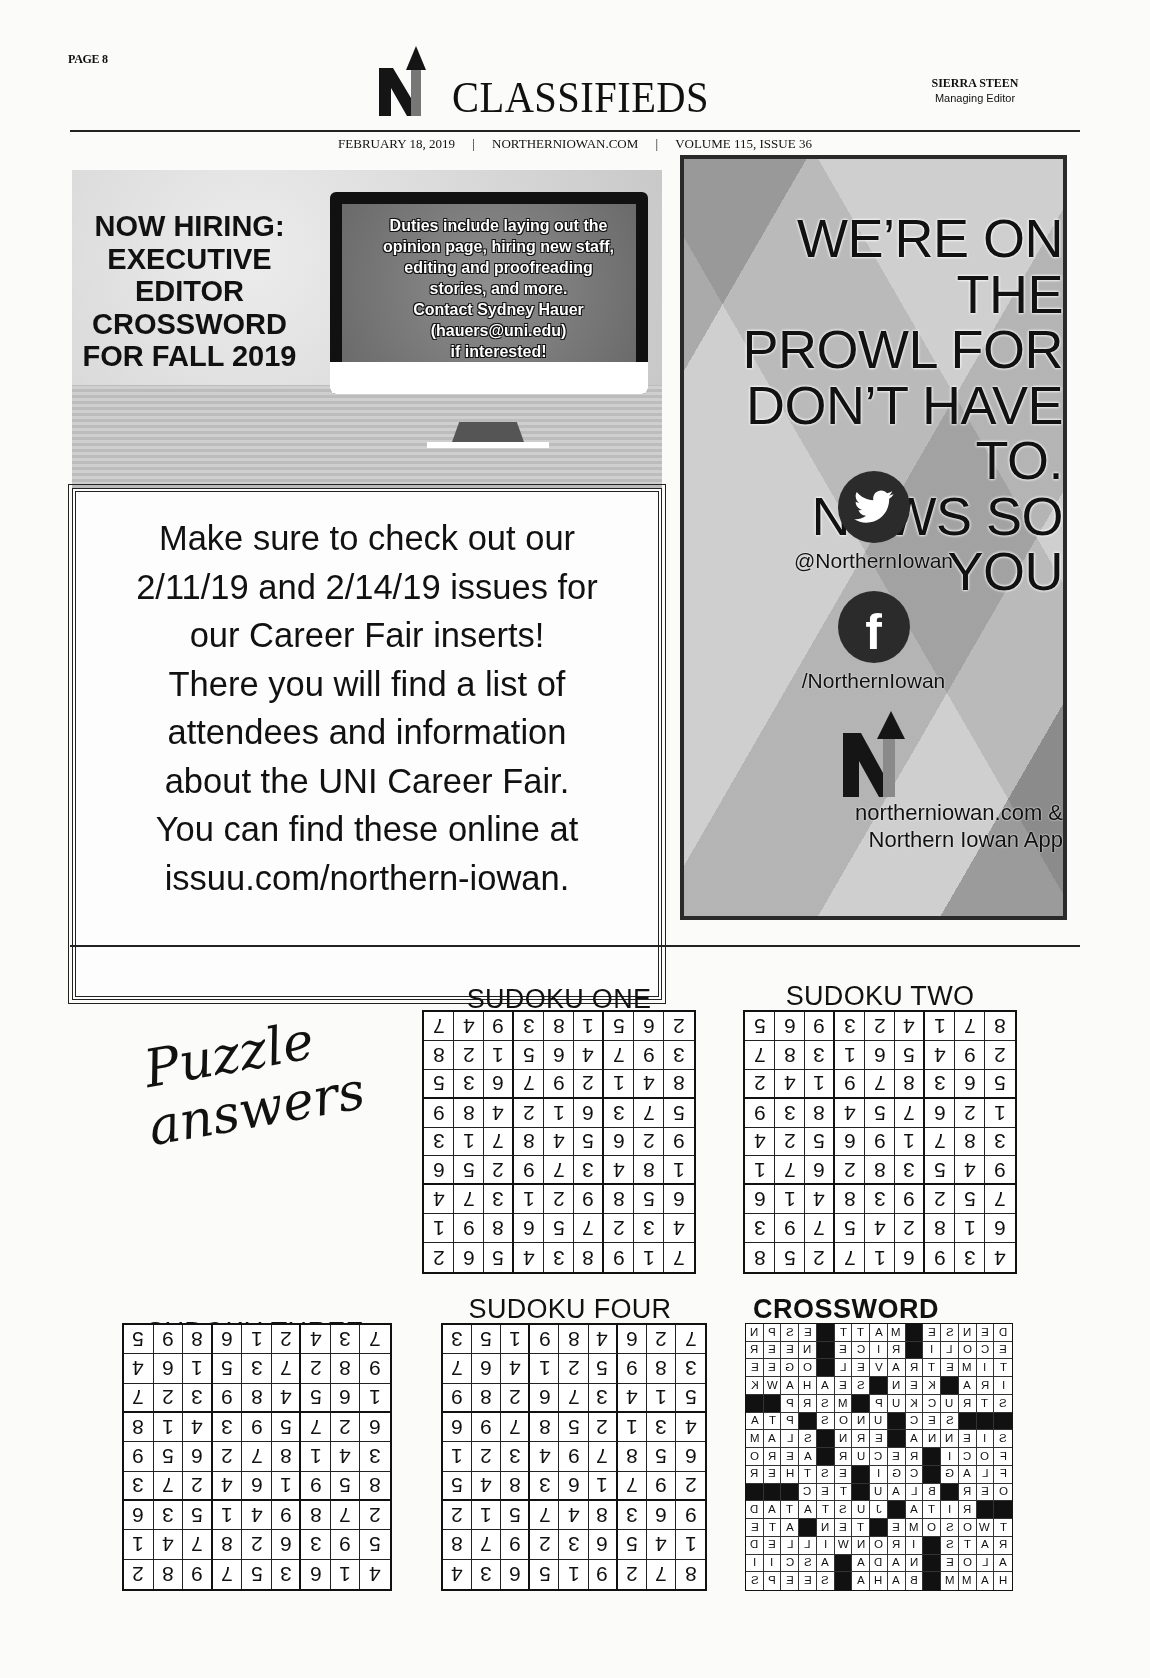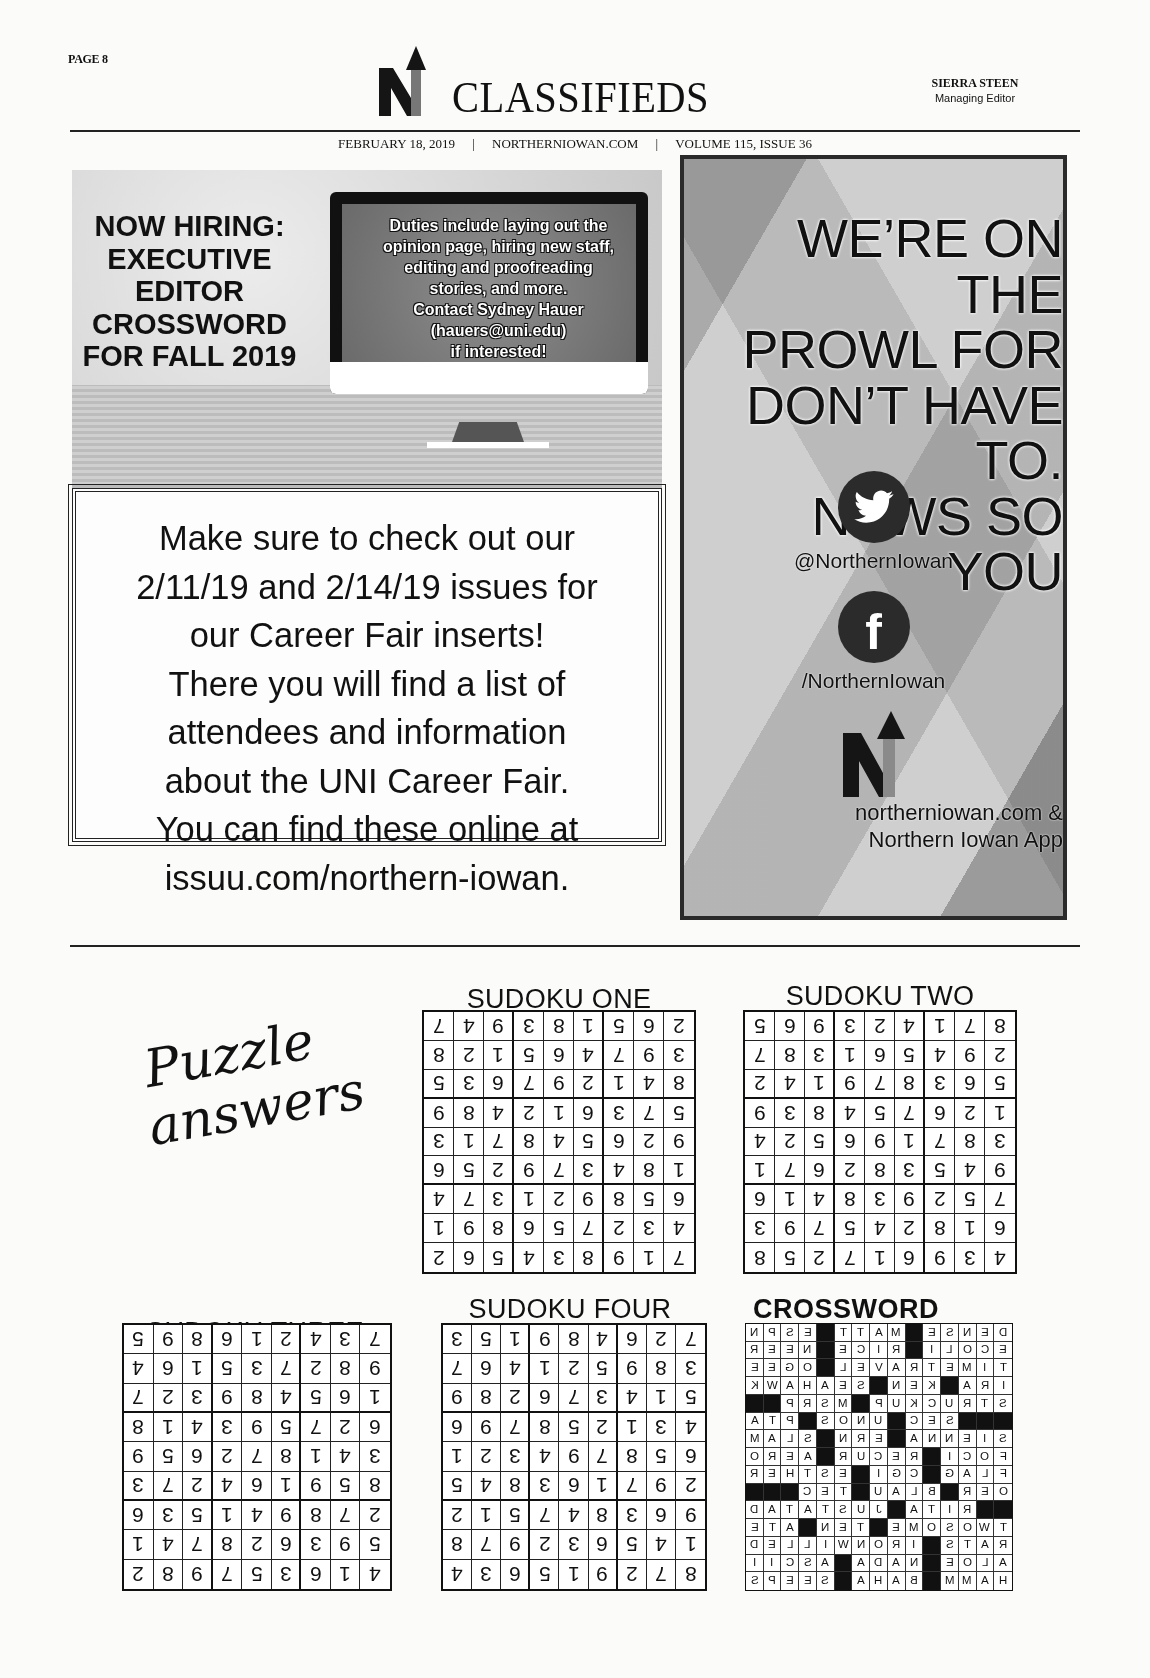--- a/index.html
+++ b/index.html
@@ -22,21 +22,21 @@
   .hiring .wall { position:absolute; left:0; top:0; width:100%; height:215px; background: radial-gradient(circle at 30% 40%, #ececec, #c8c8c8); }
   .hiring .headline { position:absolute; left: 10px; top: 40px; width: 215px; text-align: center; font-weight: bold; font-size: 29px; line-height: 32.5px; color:#111; }
   .monitor { position:absolute; left: 258px; top: 22px; width: 318px; height: 202px; background:#111; border-radius: 6px; }
   .monitor .screen { position:absolute; left: 12px; top: 12px; right: 12px; height: 162px; background: radial-gradient(circle, #8e8e8e, #6a6a6a); display:flex; align-items:center; justify-content:center; text-align:center; }
   .monitor .chin { position:absolute; left: 0; right: 0; bottom: 0; height: 32px; background:#fff; border-radius: 0 0 6px 6px; }
   .monitor .screen-text { color:#fff; font-weight:bold; font-size: 16px; line-height: 21px; text-shadow: -1px -1px 0 #111, 1px -1px 0 #111, -1px 1px 0 #111, 1px 1px 0 #111; padding-top: 6px; margin-left: 19px; }
   .stand { position:absolute; left: 380px; top: 252px; width: 72px; height: 20px; background:#555; clip-path: polygon(10% 0,90% 0,100% 100%,0 100%); }
   .stand-base { position:absolute; left: 355px; top: 272px; width: 122px; height: 6px; background:#fff; }
 
   
-  .career { left: 72px; top: 488px; width: 590px; height: 354px; border: 4px double #222; outline: 1px solid #222; outline-offset: 3px; background:#fdfdfd; }
+  .career { left: 72px; top: 488px; width: 590px; height: 512px; border: 4px double #222; outline: 1px solid #222; outline-offset: 3px; background:#fdfdfd; }
   .career .text { position:absolute; left: 0; right: 0; top: 22px; text-align:center; font-size: 34.5px; line-height: 48.5px; color:#111; }
 
   
   .prowl { left: 680px; top: 155px; width: 387px; height: 765px; border: 4px solid #2a2a2a; overflow:hidden;
     background:
       linear-gradient(60deg, transparent 48%, rgba(0,0,0,0.10) 48% 70%, transparent 70%),
       linear-gradient(-60deg, transparent 30%, rgba(0,0,0,0.13) 30% 50%, transparent 50%),
       linear-gradient(120deg, rgba(0,0,0,0.18) 0 15%, transparent 15% 85%, rgba(0,0,0,0.25) 85%),
       #cfcfcf; }
   .prowl .headline { position:absolute; left: 0; right: 0; top: 52px; text-align:right; font-size: 54px; line-height: 55.5px; color:#111; text-shadow: 0 0 3px #fff, 0 0 3px #fff; letter-spacing: -0.5px; }

